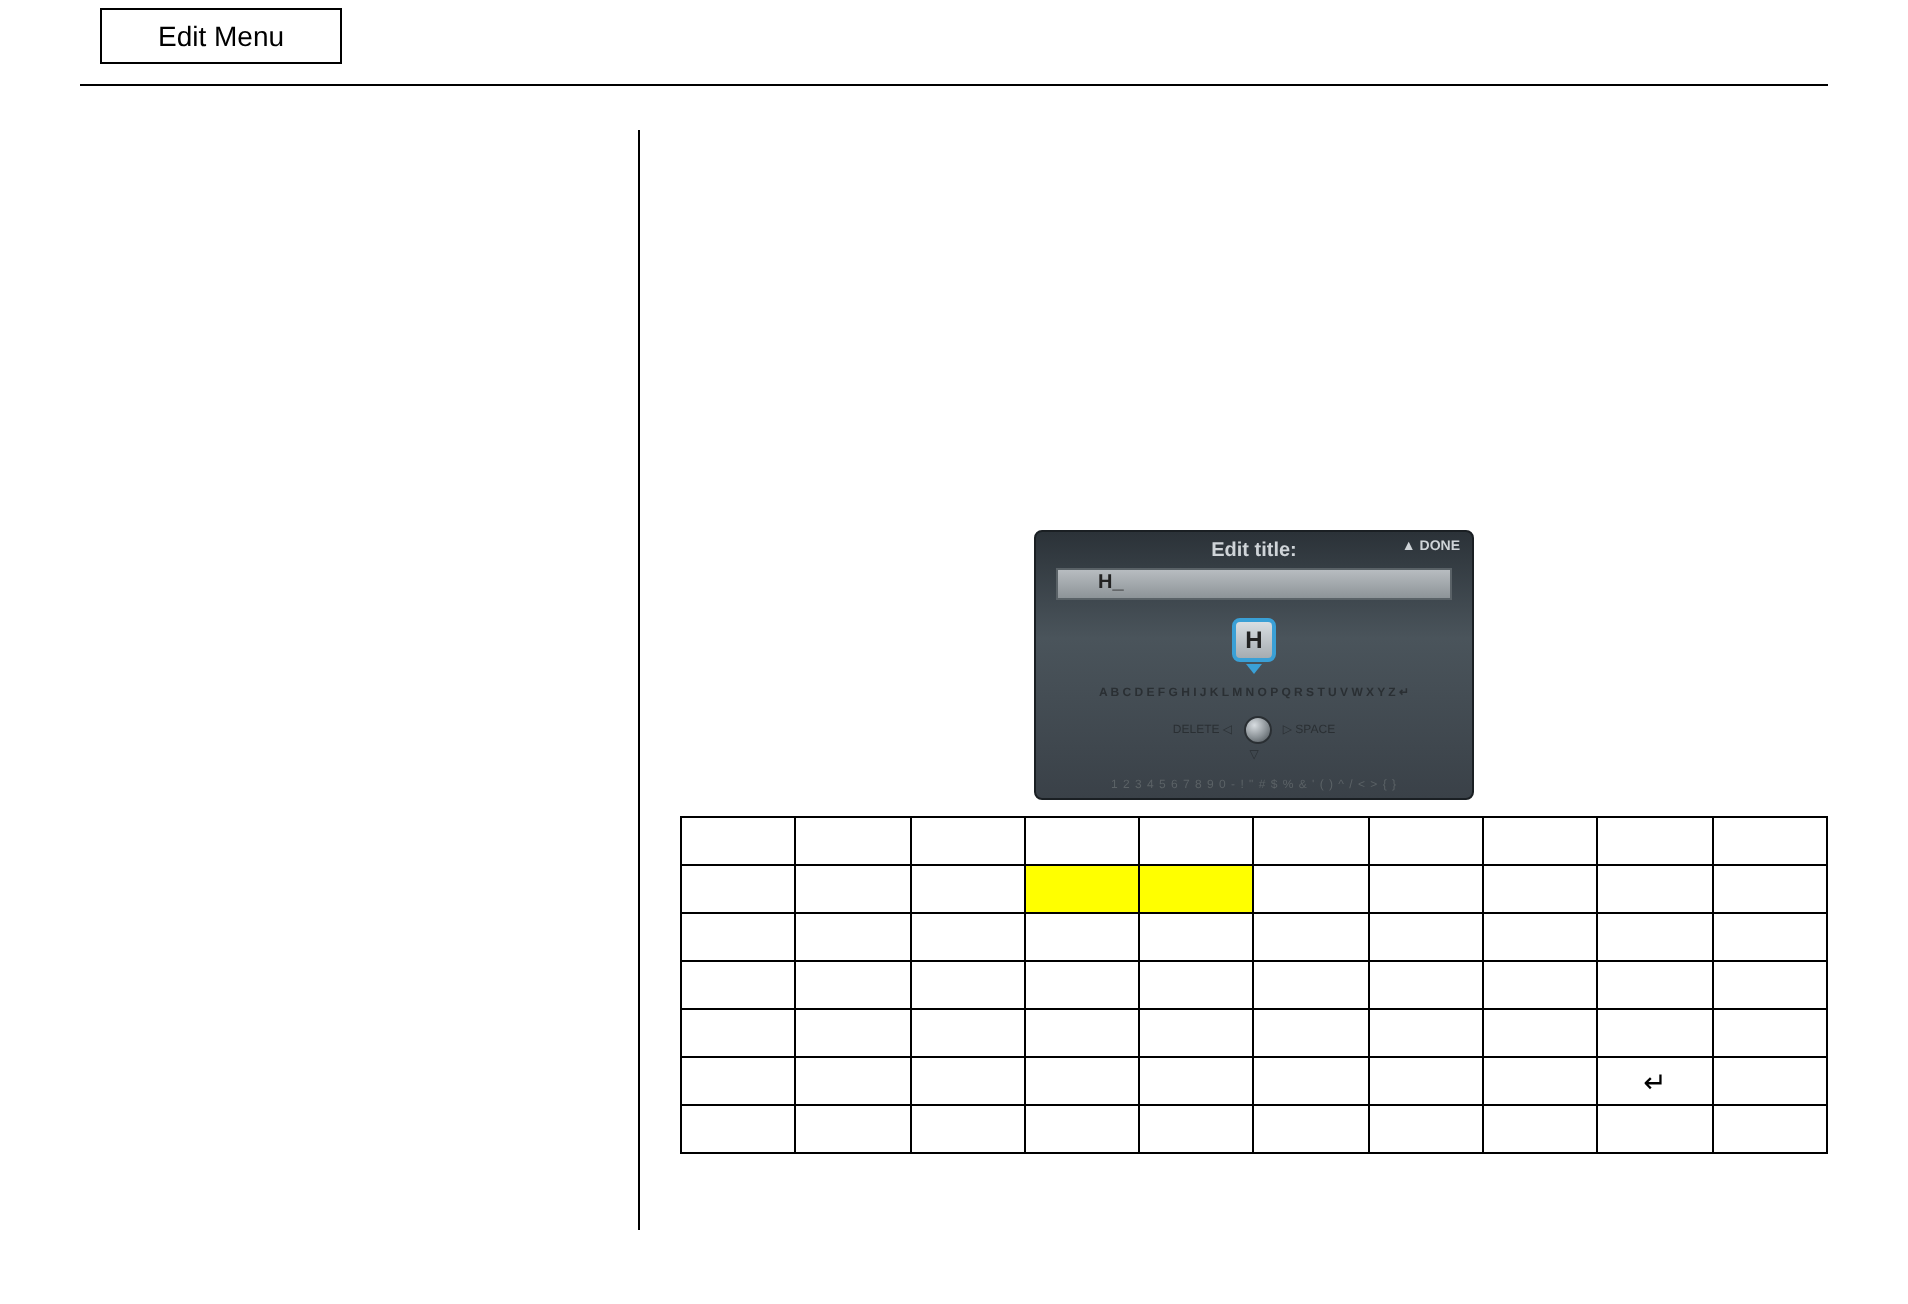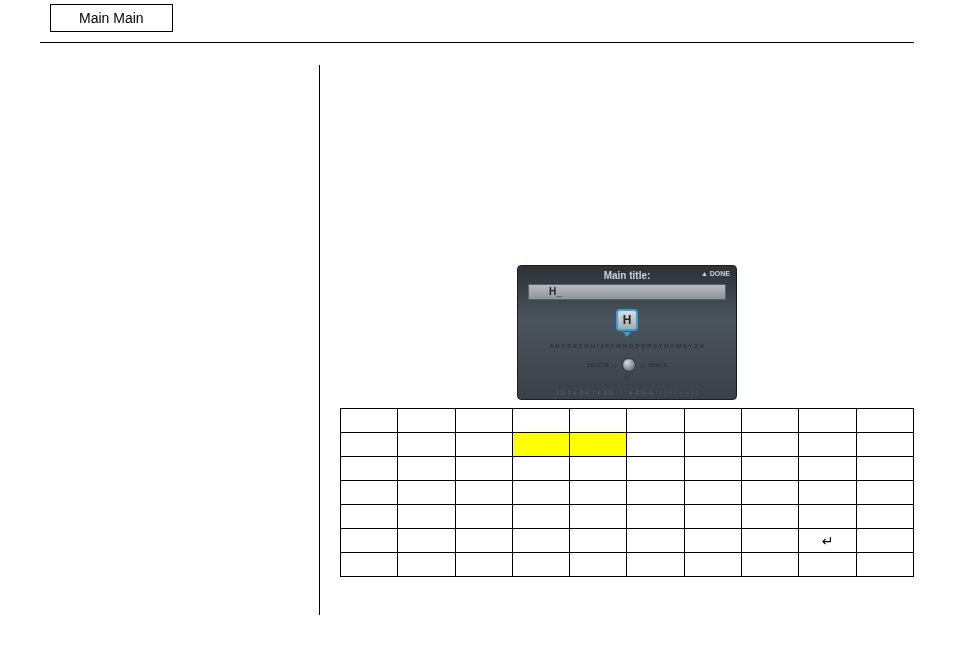--- a/index.html
+++ b/index.html
@@ -182,33 +182,33 @@
     font-family: Arial, sans-serif;
     font-size: 14px;
   }
 </style>
 </head>
 <body>
 
 <div class="page">
 
   <div class="main-menu-box">
-    <span>Main Main</span>
+    <span>Edit Menu</span>
   </div>
 
   <hr class="hr">
 
   <div class="content-area">
     <div class="left-col"></div>
 
     <div class="right-col">
 
       <div class="device-img">
         <div class="device-frame">
-          <div class="dev-title-bar">Main title:</div>
+          <div class="dev-title-bar">Edit title:</div>
           <div class="dev-done">▲ DONE</div>
           <div class="dev-input">H_</div>
           <div class="dev-letter-key">H</div>
           <div class="dev-little-arrow"></div>
           <div class="dev-band"></div>
           <div class="dev-alphabet">A B C D E F G H I J K L M N O P Q R S T U V W X Y Z ↵</div>
           <div class="dev-knob-row">
             <span>DELETE ◁</span>
             <span class="dev-knob"></span>
             <span>▷ SPACE</span>

